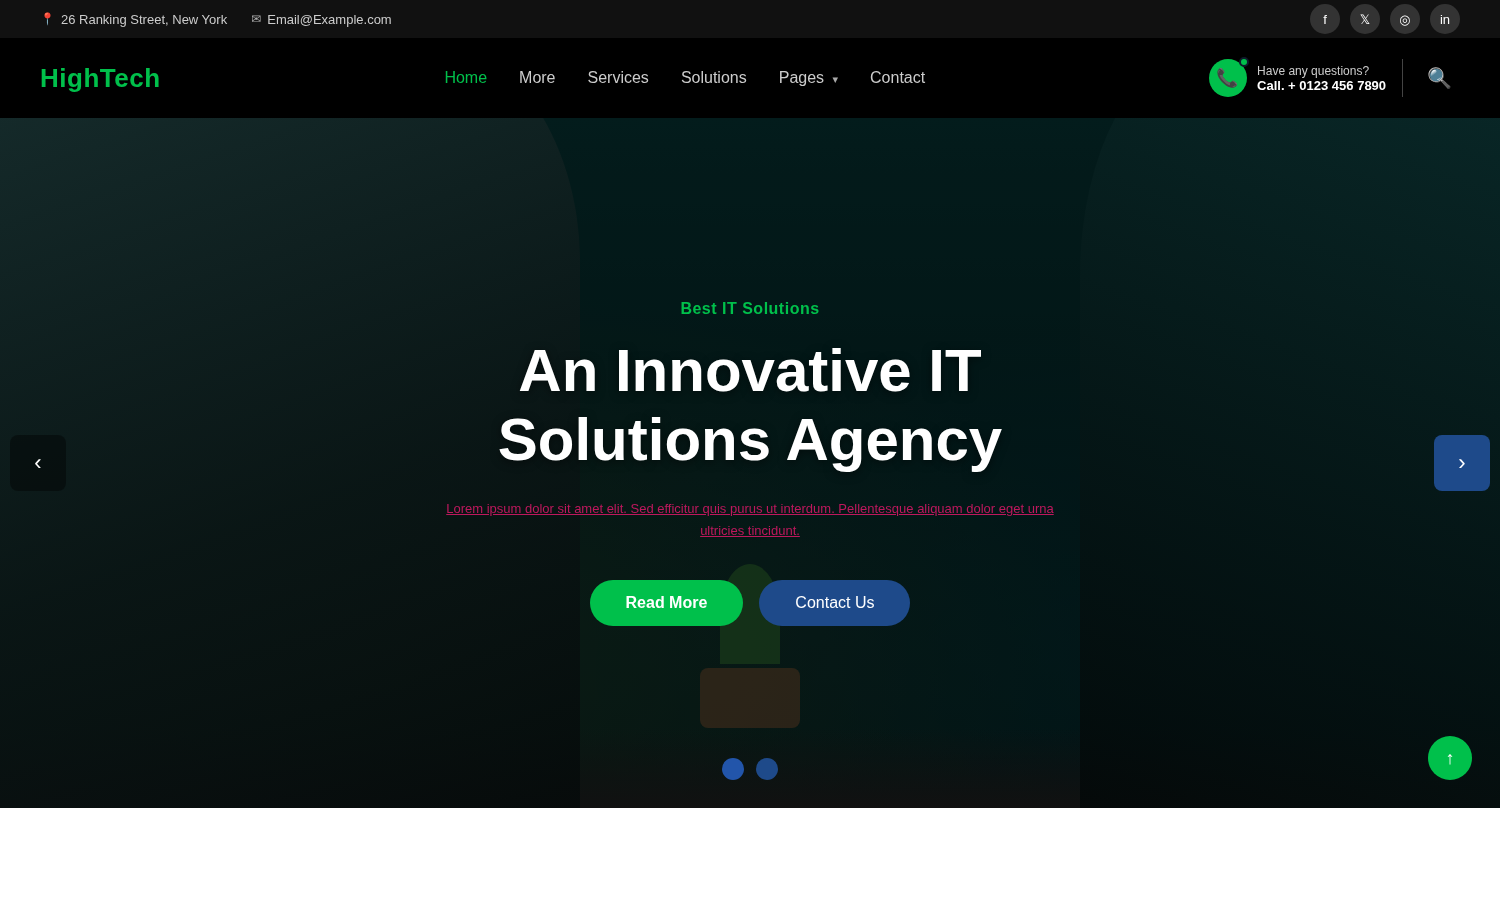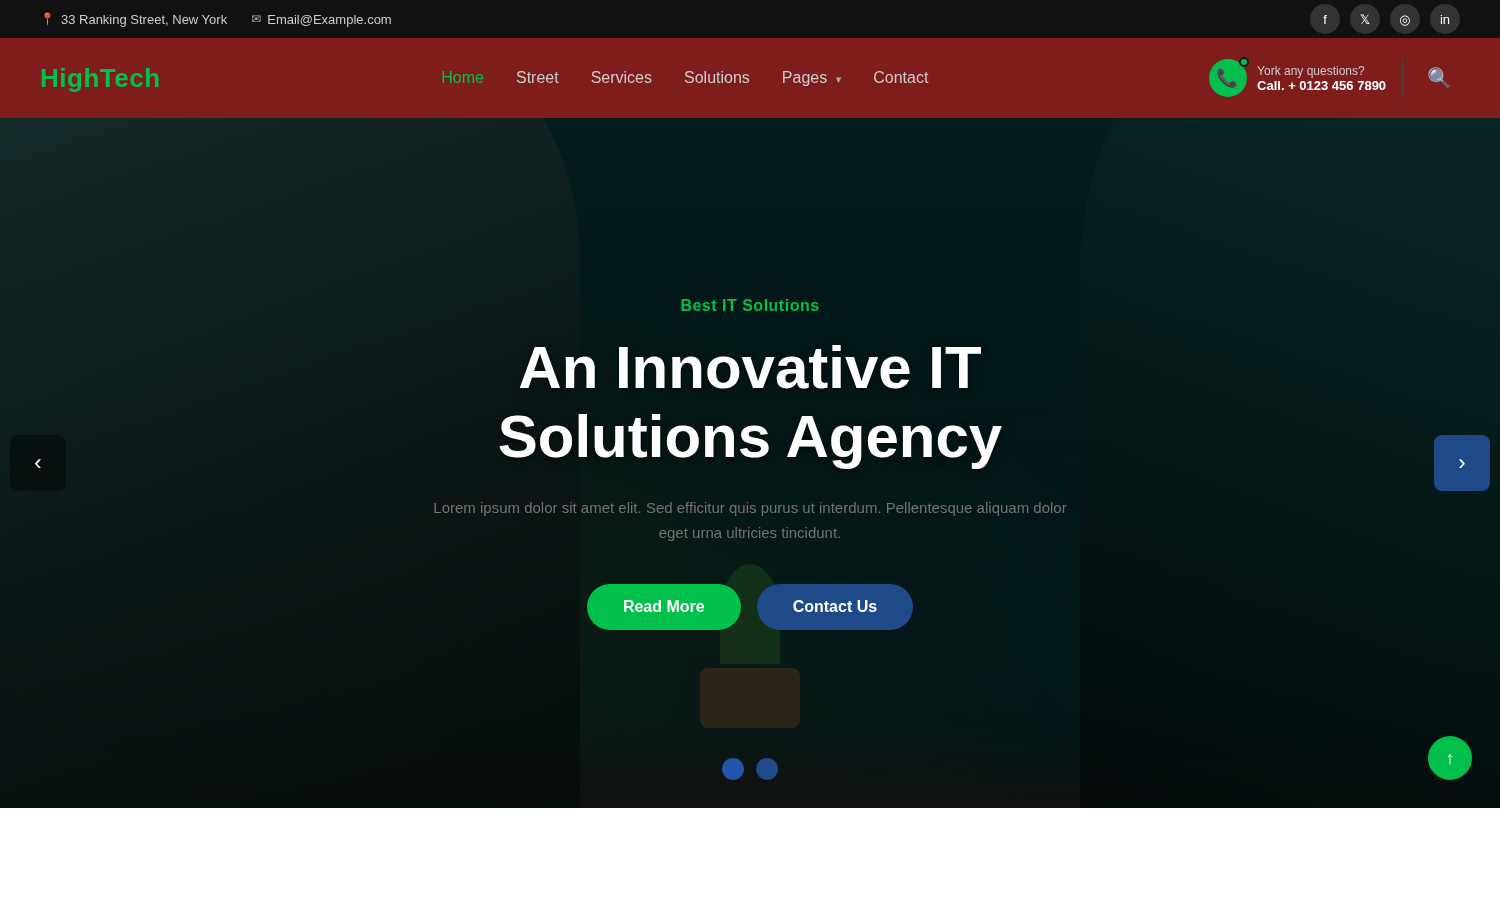--- a/index.html
+++ b/index.html
@@ -21,21 +21,21 @@
     .top-bar-left .icon { font-size: 12px; color: #aaa; }
     .top-bar-right { display: flex; gap: 10px; }
     .social-icon {
       width: 30px; height: 30px; border-radius: 50%; background: #333;
       display: flex; align-items: center; justify-content: center;
       color: #fff; font-size: 13px; cursor: pointer;
     }
 
     
     .navbar {
-      background: #7f1d1d;
+      background: #000000;
       display: flex;
       align-items: center;
       justify-content: space-between;
       padding: 0 40px;
       height: 80px;
       position: relative;
       z-index: 10;
     }
     .logo {
       font-size: 26px;
@@ -131,27 +131,28 @@
     }
     .hero-title {
       color: #fff;
       font-size: 60px;
       font-weight: 800;
       line-height: 1.15;
       margin-bottom: 24px;
       text-shadow: 0 2px 10px rgba(0,0,0,0.5);
     }
     .hero-desc {
-      color: #737373;
-      font-size: 15px;
+      color: #be185d;
+      font-size: 13px;
       line-height: 1.7;
       margin-bottom: 38px;
       max-width: 640px;
       margin-left: auto;
       margin-right: auto;
+      text-decoration: underline;
     }
     .hero-buttons {
       display: flex;
       gap: 16px;
       justify-content: center;
     }
     .btn-read-more {
       background: #00c04b;
       color: #fff;
       border: none;
@@ -162,21 +163,21 @@
       cursor: pointer;
       transition: background 0.2s;
     }
     .btn-contact {
       background: #1e4a8a;
       color: #fff;
       border: none;
       padding: 14px 36px;
       border-radius: 30px;
       font-size: 16px;
-      font-weight: 700;
+      font-weight: 400;
       cursor: pointer;
       transition: background 0.2s;
     }
 
     
     .slider-arrow {
       position: absolute;
       top: 50%;
       transform: translateY(-50%);
       width: 56px; height: 56px;
@@ -252,21 +253,21 @@
       z-index: 1;
     }
   </style>
 </head>
 <body>
 
 <div class="top-bar">
   <div class="top-bar-left">
     <span>
       <span class="icon">📍</span>
-      <span>33 Ranking Street, New York</span>
+      <span>26 Ranking Street, New York</span>
     </span>
     <span>
       <span class="icon">✉</span>
       <span>Email@Example.com</span>
     </span>
   </div>
   <div class="top-bar-right">
     <div class="social-icon">f</div>
     <div class="social-icon">𝕏</div>
     <div class="social-icon">◎</div>
@@ -277,21 +278,21 @@
 <nav class="navbar">
   <div class="logo">
     <span>High</span><span style="color:#00c04b;">Tech</span>
   </div>
 
   <ul class="nav-links">
     <li>
       <a href="#" class="active">Home</a>
     </li>
     <li>
-      <a href="#">Street</a>
+      <a href="#">More</a>
     </li>
     <li>
       <a href="#">Services</a>
     </li>
     <li>
       <a href="#">Solutions</a>
     </li>
     <li>
       <a href="#">
         <span>Pages</span>
@@ -303,21 +304,21 @@
     </li>
   </ul>
 
   <div class="nav-right">
     <div class="phone-block">
       <div class="phone-icon-wrap">
         📞
         <div class="chat-dot"></div>
       </div>
       <div class="phone-text">
-        <span>York any questions?</span>
+        <span>Have any questions?</span>
         <strong>Call. + 0123 456 7890</strong>
       </div>
     </div>
     <button class="search-icon-btn">🔍</button>
   </div>
 </nav>
 
 <div class="hero">
   <div class="hero-scene"></div>
   <div class="hero-overlay"></div>

